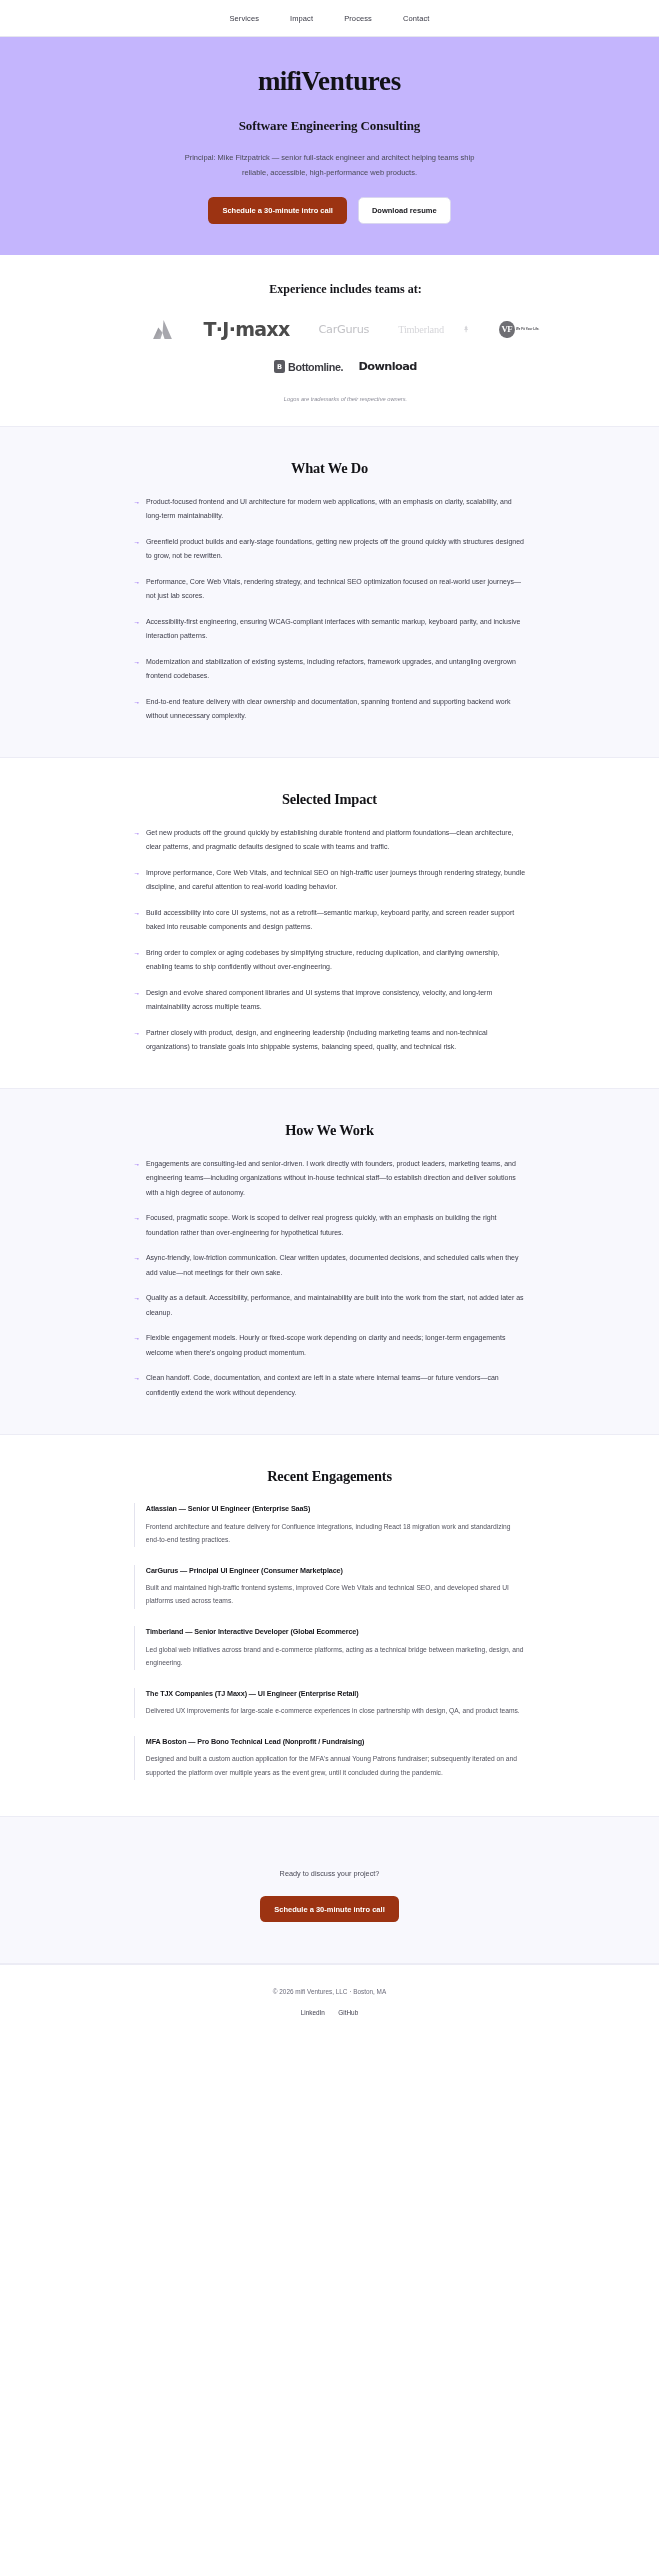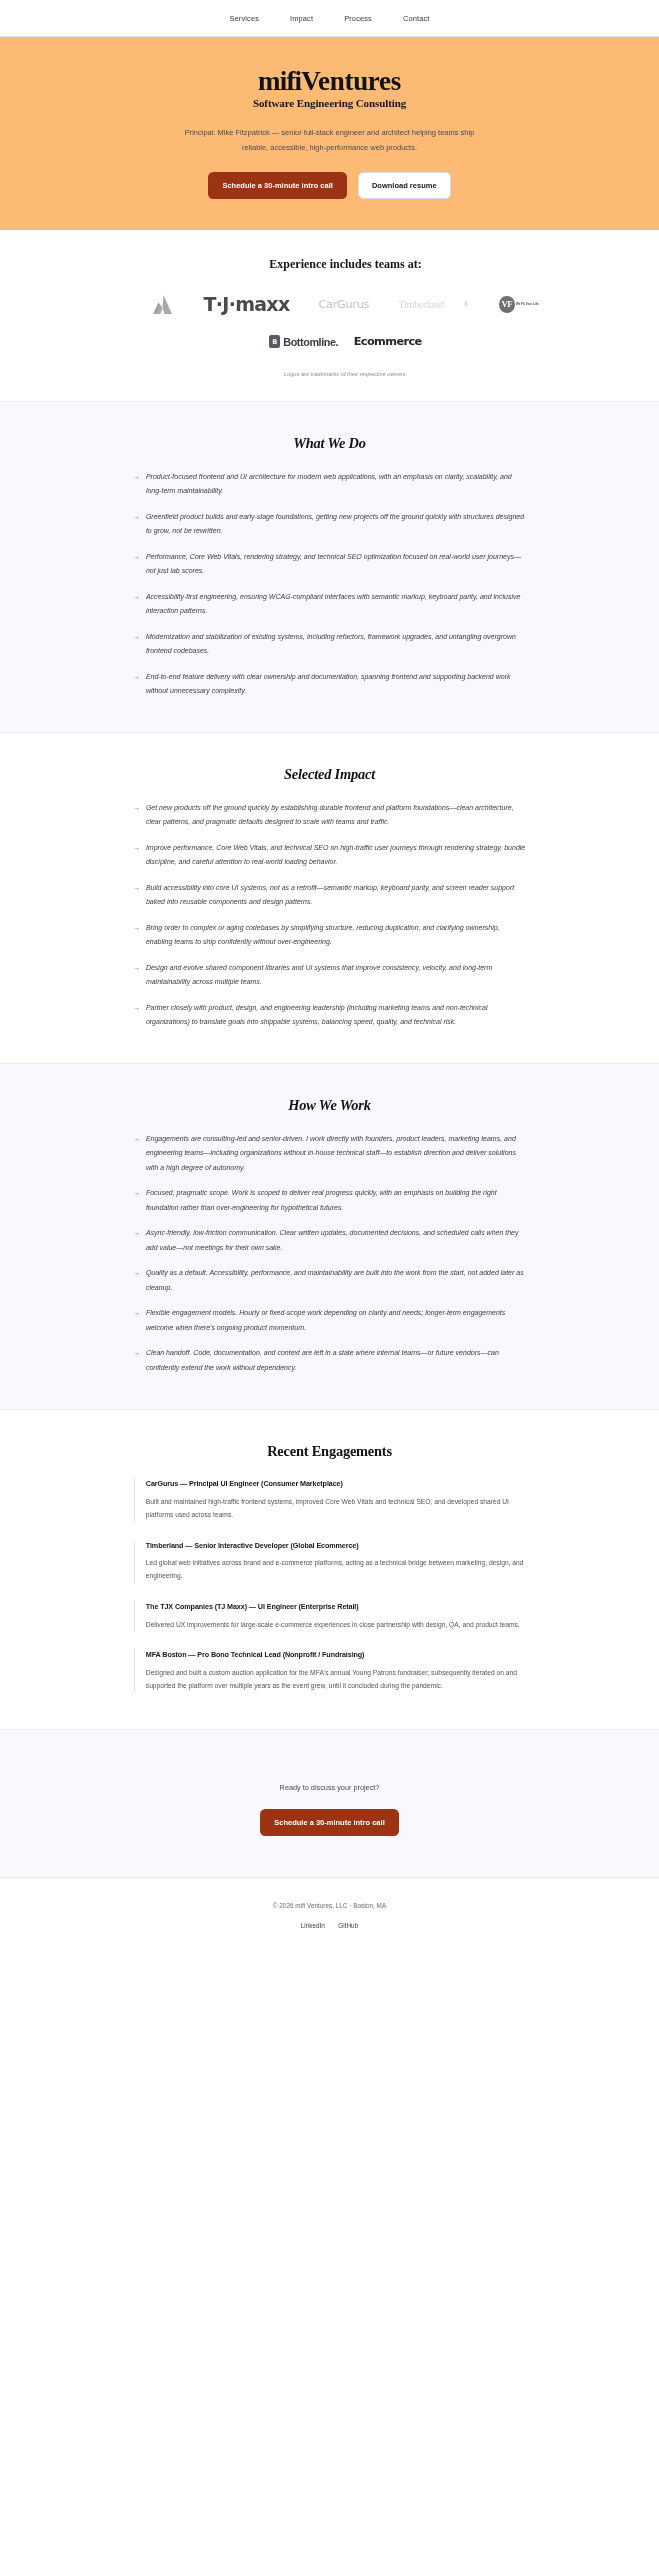--- a/index.html
+++ b/index.html
@@ -31,35 +31,35 @@
     cursor: pointer;
   }
 
   
   .section { padding: 0 20.6px; }
   .section.alt { background: #f8f8fd; border-top: 0.5px solid #ececf5; border-bottom: 0.5px solid #ececf5; }
   .inner { max-width: 392px; margin: 0 auto; }
   .inner-wide { max-width: 546px; margin: 0 auto; }
 
   
-  .hero { padding: 30px 20.6px 31px; text-align: center; background:#fdba74; }
+  .hero { padding: 30px 20.6px 31px; text-align: center; background:#c4b5fd; }
   .brand {
     font-family: "Liberation Serif", serif;
     font-weight: 700;
     font-size: 27px;
     line-height: 1.05;
     letter-spacing: -0.3px;
     color: #121216;
   }
   .brand .brand-mark { letter-spacing: -0.8px; }
   .hero-sub {
     font-family: "Liberation Serif", serif;
     font-weight: 700;
-    font-size: 11px;
-    margin-top: 2px;
+    font-size: 13px;
+    margin-top: 23px;
     color: #16161b;
     letter-spacing: -0.1px;
   }
   .hero-lede {
     margin: 15.5px auto 0;
     max-width: 294px;
     font-size: 7.5px;
     line-height: 2.0;
     color: #4a4a57;
   }
@@ -152,21 +152,21 @@
     font-family: "DejaVu Sans", sans-serif;
   }
   .logo-note {
     margin-top: 17.5px;
     font-size: 5.7px;
     font-style: italic;
     color: #8d8d99;
   }
 
   
-  .list-section { padding: 33px 10px 34px; font-style: italic; }
+  .list-section { padding: 33px 10px 34px; }
   .sec-title {
     font-family: "Liberation Serif", serif;
     font-weight: 700;
     font-size: 14.4px;
     text-align: center;
     color: #131317;
     letter-spacing: -0.2px;
   }
   .bullets { margin-top: 17.5px; list-style: none; }
   .bullet {
@@ -295,21 +295,21 @@
         <span class="vf-tag">We Fit Your Life.</span>
       </div>
 
     </div>
 
     <div class="logo-row second">
       <div class="logo-item lg-bottomline">
         <span class="bl-square">B</span>
         <span class="bl-word">Bottomline.</span>
       </div>
-      <div class="logo-item lg-mfa">Ecommerce</div>
+      <div class="logo-item lg-mfa">Download</div>
     </div>
   </div>
 
   <p class="logo-note">Logos are trademarks of their respective owners.</p>
 </section>
 
 <section class="section alt list-section">
   <div class="inner">
     <h2 class="sec-title">What We Do</h2>
     <ul class="bullets">
@@ -402,20 +402,24 @@
           <span>Clean handoff. Code, documentation, and context are left in a state where internal teams—or future vendors—can confidently extend the work without dependency.</span>
         </li>
     </ul>
   </div>
 </section>
 
 <section class="eng-section">
   <div class="inner">
     <h2 class="sec-title">Recent Engagements</h2>
     <div class="eng-list">
+      <article class="eng-card">
+        <h3 class="eng-title">Atlassian — Senior UI Engineer (Enterprise SaaS)</h3>
+        <p class="eng-desc">Frontend architecture and feature delivery for Confluence integrations, including React 18 migration work and standardizing end-to-end testing practices.</p>
+      </article>
       <article class="eng-card">
         <h3 class="eng-title">CarGurus — Principal UI Engineer (Consumer Marketplace)</h3>
         <p class="eng-desc">Built and maintained high-traffic frontend systems, improved Core Web Vitals and technical SEO, and developed shared UI platforms used across teams.</p>
       </article>
       <article class="eng-card">
         <h3 class="eng-title">Timberland — Senior Interactive Developer (Global Ecommerce)</h3>
         <p class="eng-desc">Led global web initiatives across brand and e-commerce platforms, acting as a technical bridge between marketing, design, and engineering.</p>
       </article>
       <article class="eng-card">
         <h3 class="eng-title">The TJX Companies (TJ Maxx) — UI Engineer (Enterprise Retail)</h3>

